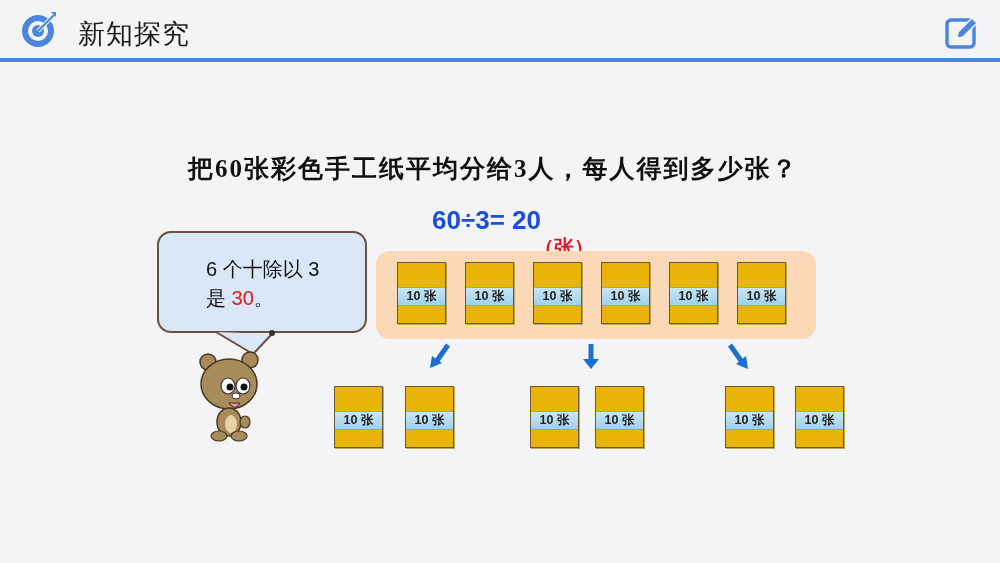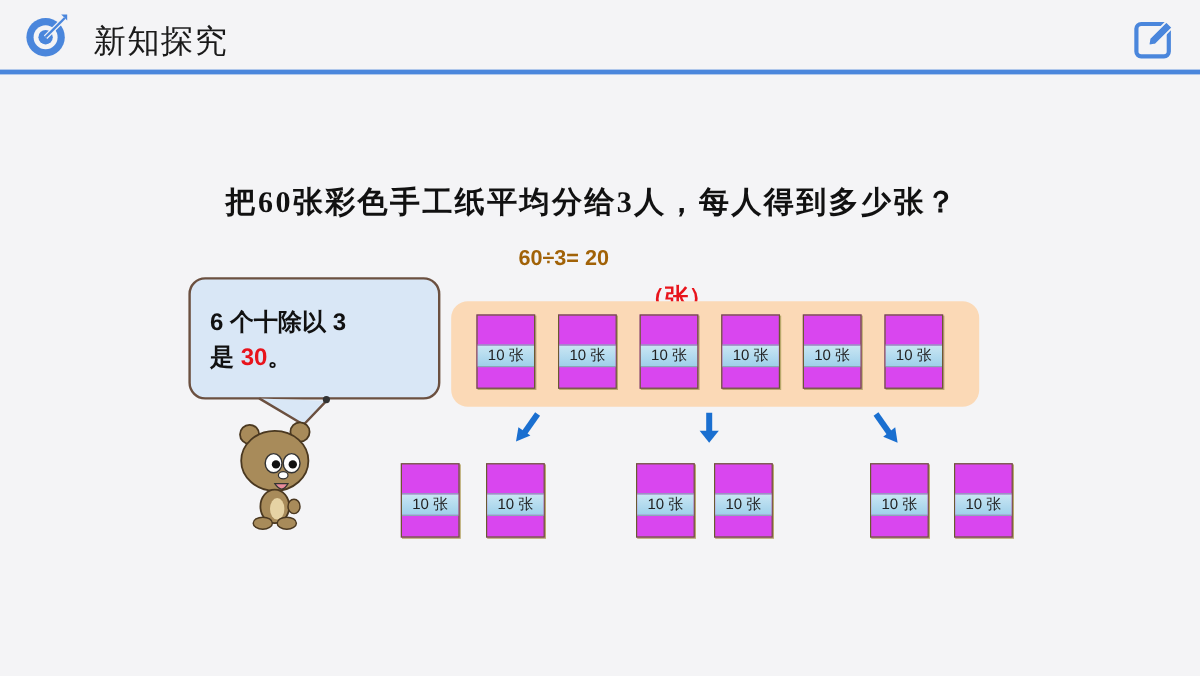--- a/index.html
+++ b/index.html
@@ -8,31 +8,31 @@
 
   .header { position: absolute; left: 0; top: 0; width: 1000px; height: 60px; }
   .header-line { position: absolute; left: 0; top: 58px; width: 1000px; height: 4px; background: #4a86dc; }
   .logo { position: absolute; left: 18px; top: 9px; width: 44px; height: 40px; }
   .section-title { position: absolute; left: 78px; top: 16px; font-size: 27px; color: #1a1a1a; letter-spacing: 1px; }
   .course-label { position: absolute; right: 64px; top: 21px; font-size: 17px; color: #2a62b8; letter-spacing: 0.5px; }
   .edit-icon { position: absolute; left: 944px; top: 14px; width: 36px; height: 36px; }
 
   .question { position: absolute; left: 188px; top: 152px; font-family: Liberation Serif, serif; font-weight: bold; font-size: 25px; color: #111; letter-spacing: 2px; white-space: nowrap; }
 
-  .equation { position: absolute; left: 432px; top: 205px; font-size: 18px; font-weight: bold; color: #a16207; font-family: "Liberation Sans", sans-serif; }
+  .equation { position: absolute; left: 432px; top: 205px; font-size: 26px; font-weight: bold; color: #1d4ed8; font-family: "Liberation Sans", sans-serif; }
   .unit { position: absolute; left: 534px; top: 236px; font-size: 20px; font-weight: bold; color: #e8141c; height: 16px; overflow: hidden; line-height: 22px; }
 
   .bubble { position: absolute; left: 157px; top: 231px; width: 210px; height: 102px; background: #d9e7f6; border: 2px solid #6b5040; border-radius: 14px; padding: 22px 0 0 16px; }
   .bubble-tail { position: absolute; left: 208px; top: 330px; width: 80px; height: 30px; }
-  .bubble-text { font-size: 20px; font-weight: bold; color: #111; line-height: 29px; font-family: "Liberation Sans", sans-serif; }
+  .bubble-text { font-size: 20px; font-weight: normal; color: #111; line-height: 29px; font-family: "Liberation Sans", sans-serif; margin-left: 31px; }
   .red { color: #e8141c; }
 
   .pool { position: absolute; left: 376px; top: 251px; width: 440px; height: 88px; background: #fbd9b6; border-radius: 14px; }
 
-  .stack { position: absolute; width: 49px; height: 62px; background: #d946ef; border: 1.5px solid #6a5a30; box-shadow: 1px 1px 0 #b9a96c; }
+  .stack { position: absolute; width: 49px; height: 62px; background: #eab308; border: 1.5px solid #6a5a30; box-shadow: 1px 1px 0 #b9a96c; font-weight: bold; }
   .stack .band { position: absolute; left: 0; top: 24px; width: 100%; height: 19px; background: linear-gradient(#c9e6f3, #9fd0ea); border-top: 1px solid #8aa7b6; border-bottom: 1px solid #8aa7b6; font-size: 12.5px; color: #222; text-align: center; line-height: 17px; font-family: "Liberation Sans", sans-serif; }
 
   .arrow { position: absolute; width: 30px; height: 30px; }
 
   .bear { position: absolute; left: 195px; top: 350px; width: 75px; height: 95px; }
 </style>
 </head>
 <body>
 
 <div class="header">

